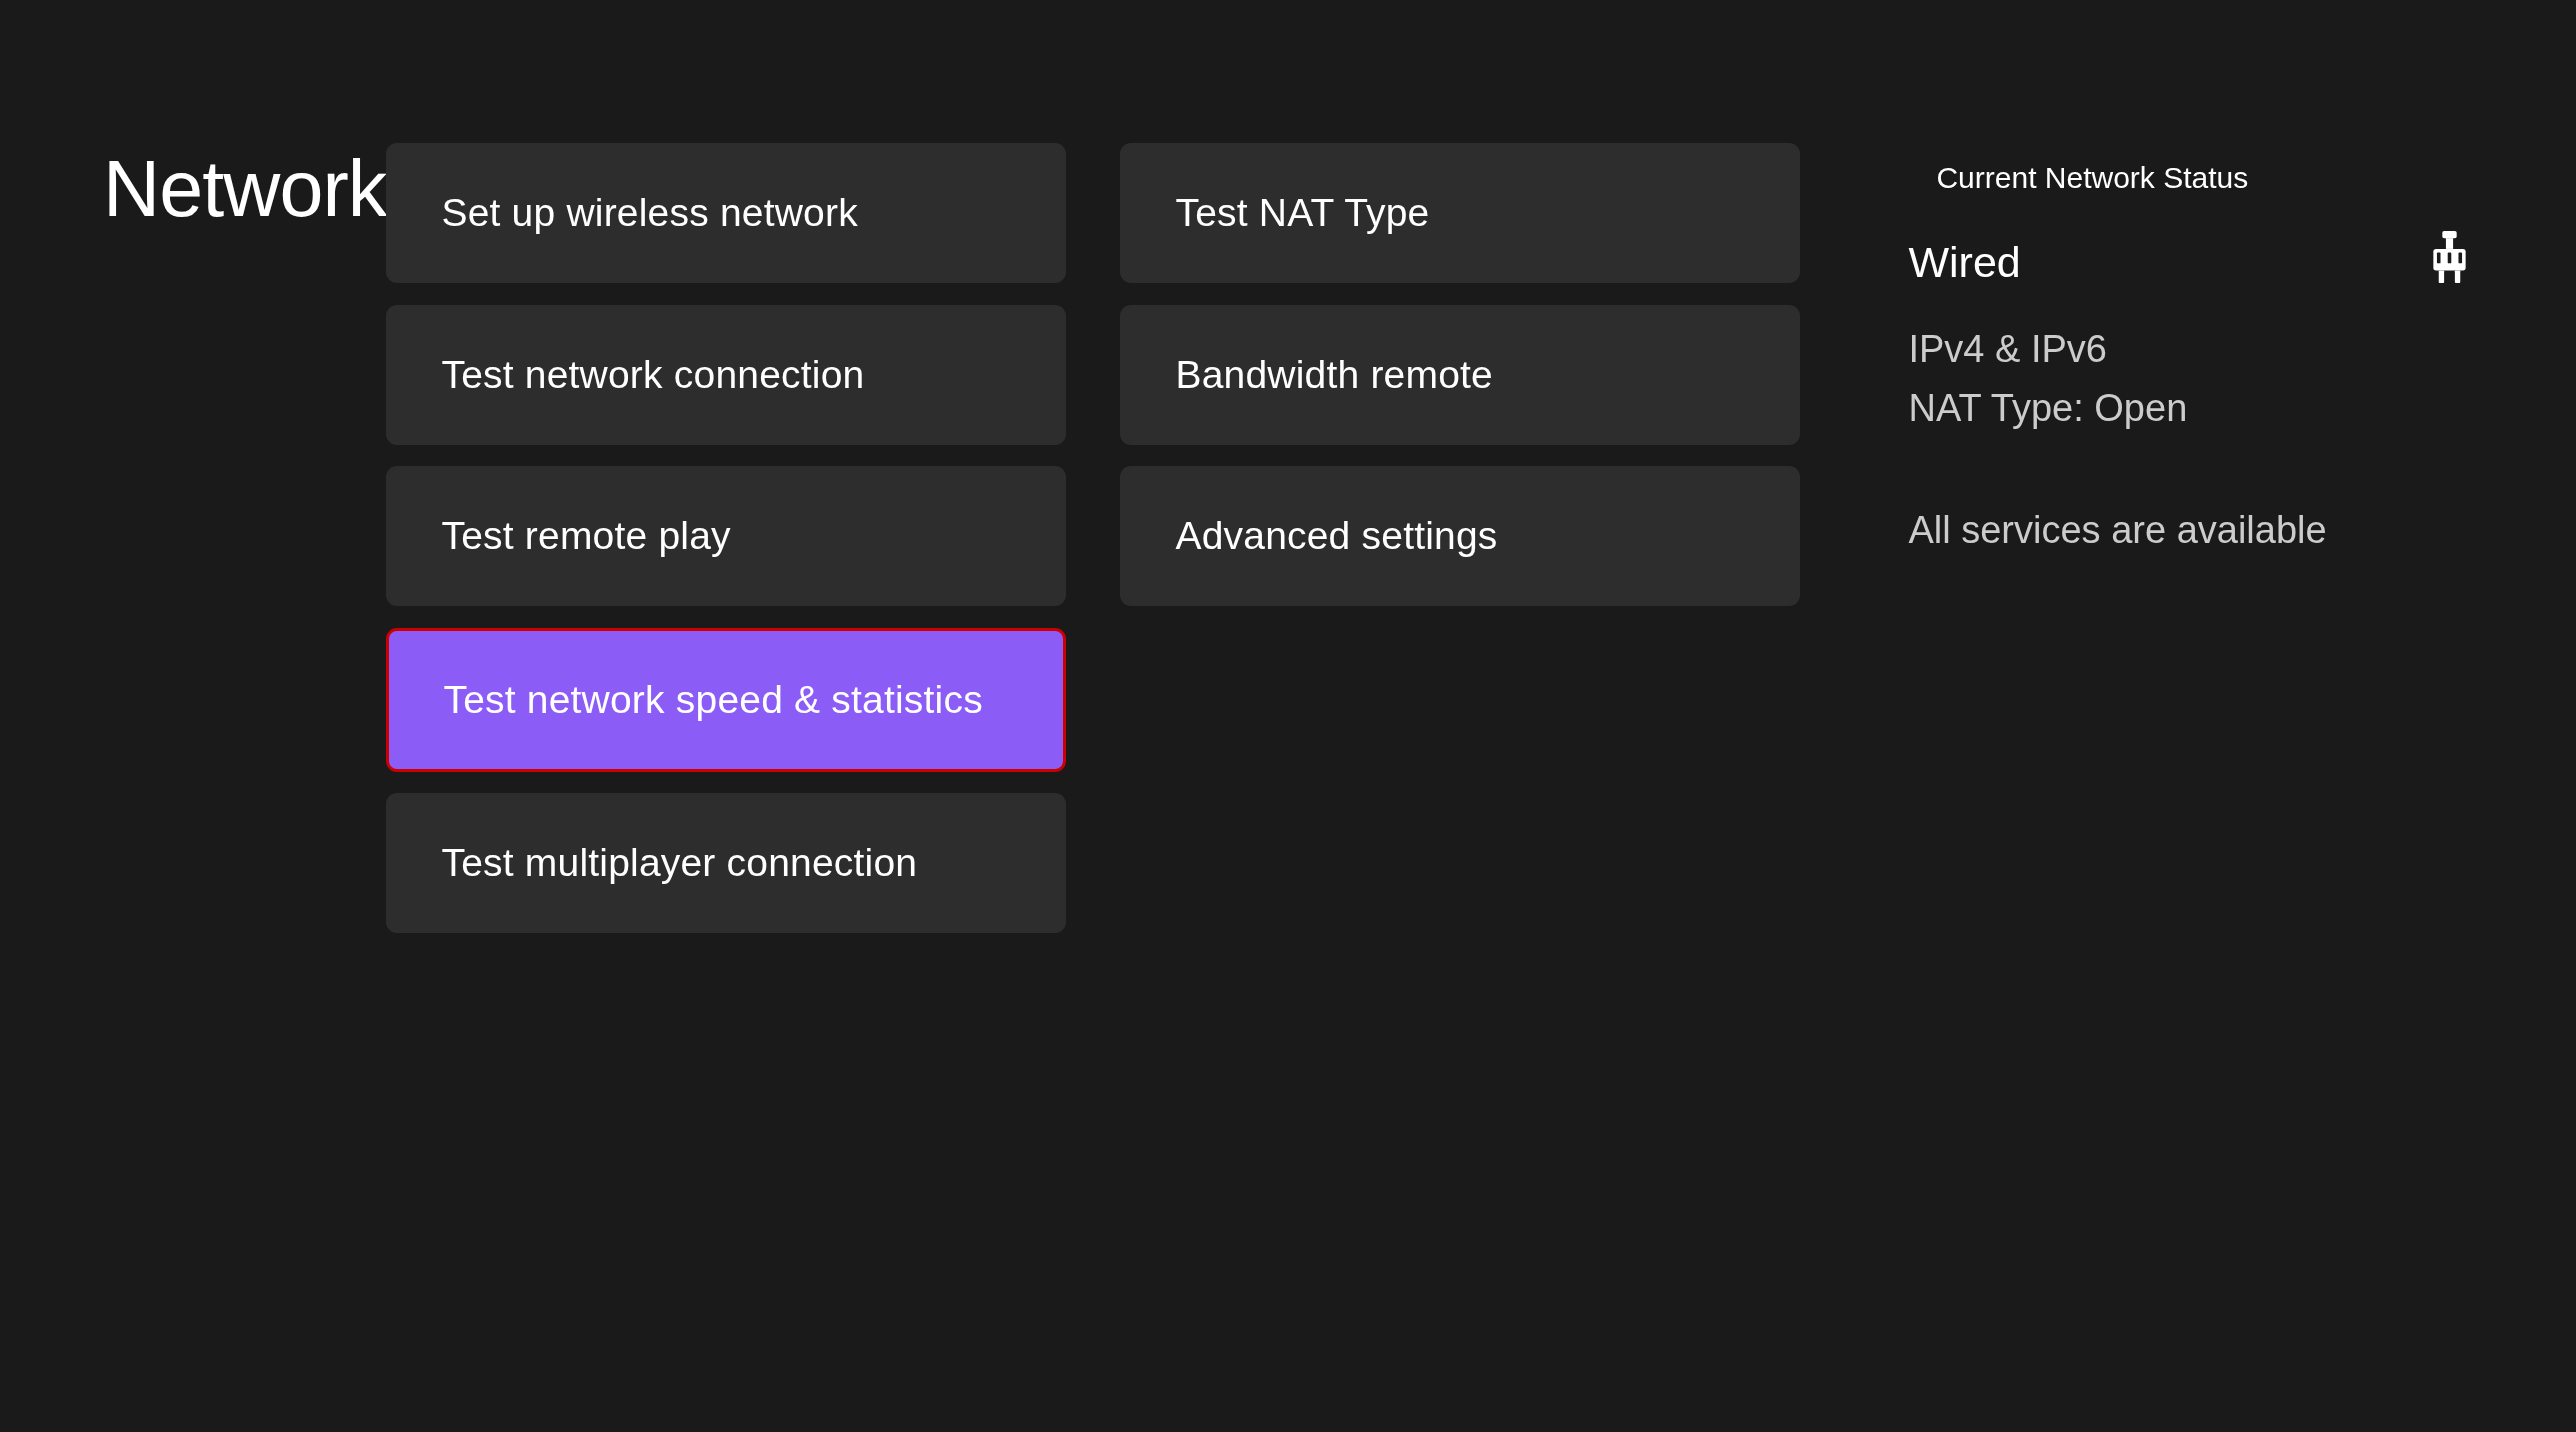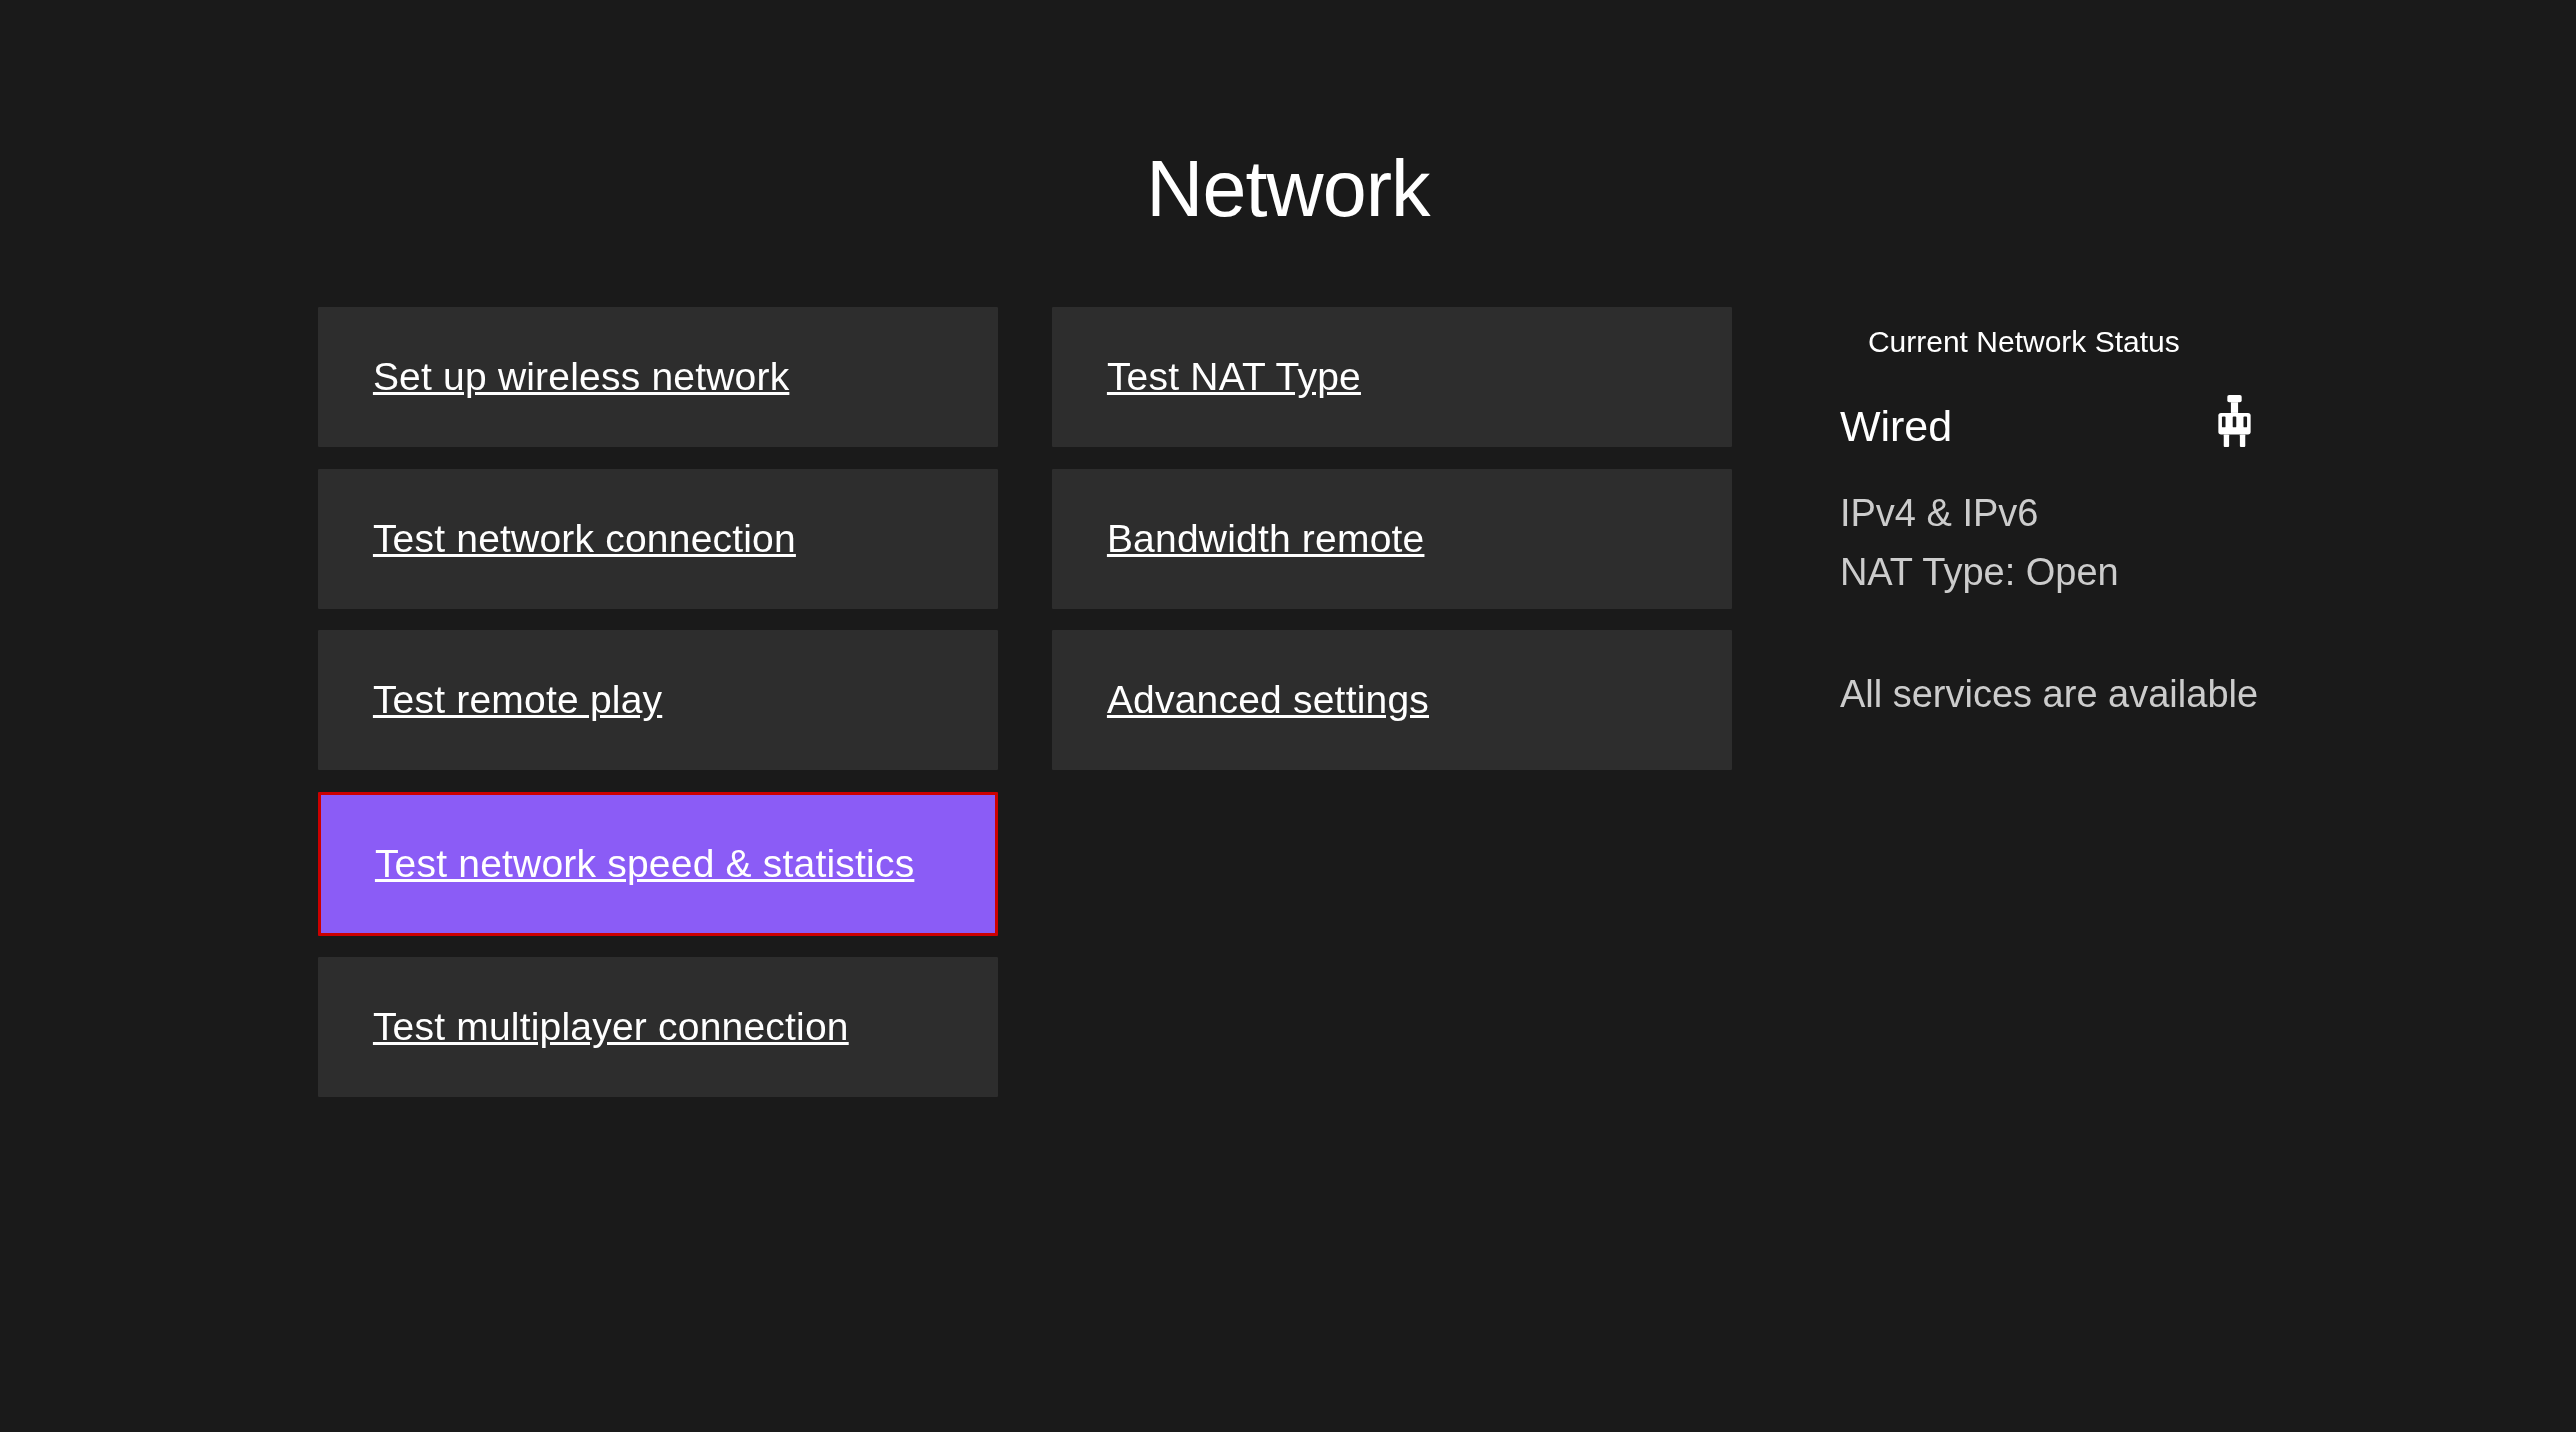--- a/index.html
+++ b/index.html
@@ -12,25 +12,24 @@
       background-color: #1a1a1a;
       color: #ffffff;
       font-family: 'Segoe UI', Arial, sans-serif;
       width: 2576px;
       height: 1433px;
       overflow: hidden;
       position: relative;
     }
 
     .page-container {
-      padding: 143px 52px;
-      display: flex;
-      flex-direction: column;
+      padding: 143px 103px;
+      display: flex;
+      flex-direction: row;
       height: 100%;
-      align-items: center;
     }
 
     .page-title {
       font-size: 79px;
       font-weight: 300;
       color: #ffffff;
       margin-bottom: 72px;
       letter-spacing: -0.9px;
     }
 
@@ -56,26 +55,25 @@
 
     .right-column {
       flex: 1;
       padding-left: 54px;
       padding-top: 18px;
     }
 
     .menu-item {
       background-color: #2d2d2d;
       border: 1.8px solid transparent;
-      border-radius: 1px;
+      border-radius: 11px;
       padding: 47px 54px;
       cursor: pointer;
       display: flex;
       align-items: center;
-      text-decoration: underline;
     }
 
     .menu-item-text {
       font-size: 39px;
       font-weight: 400;
       color: #ffffff;
       letter-spacing: 0.2px;
     }
 
     .menu-item.selected {

